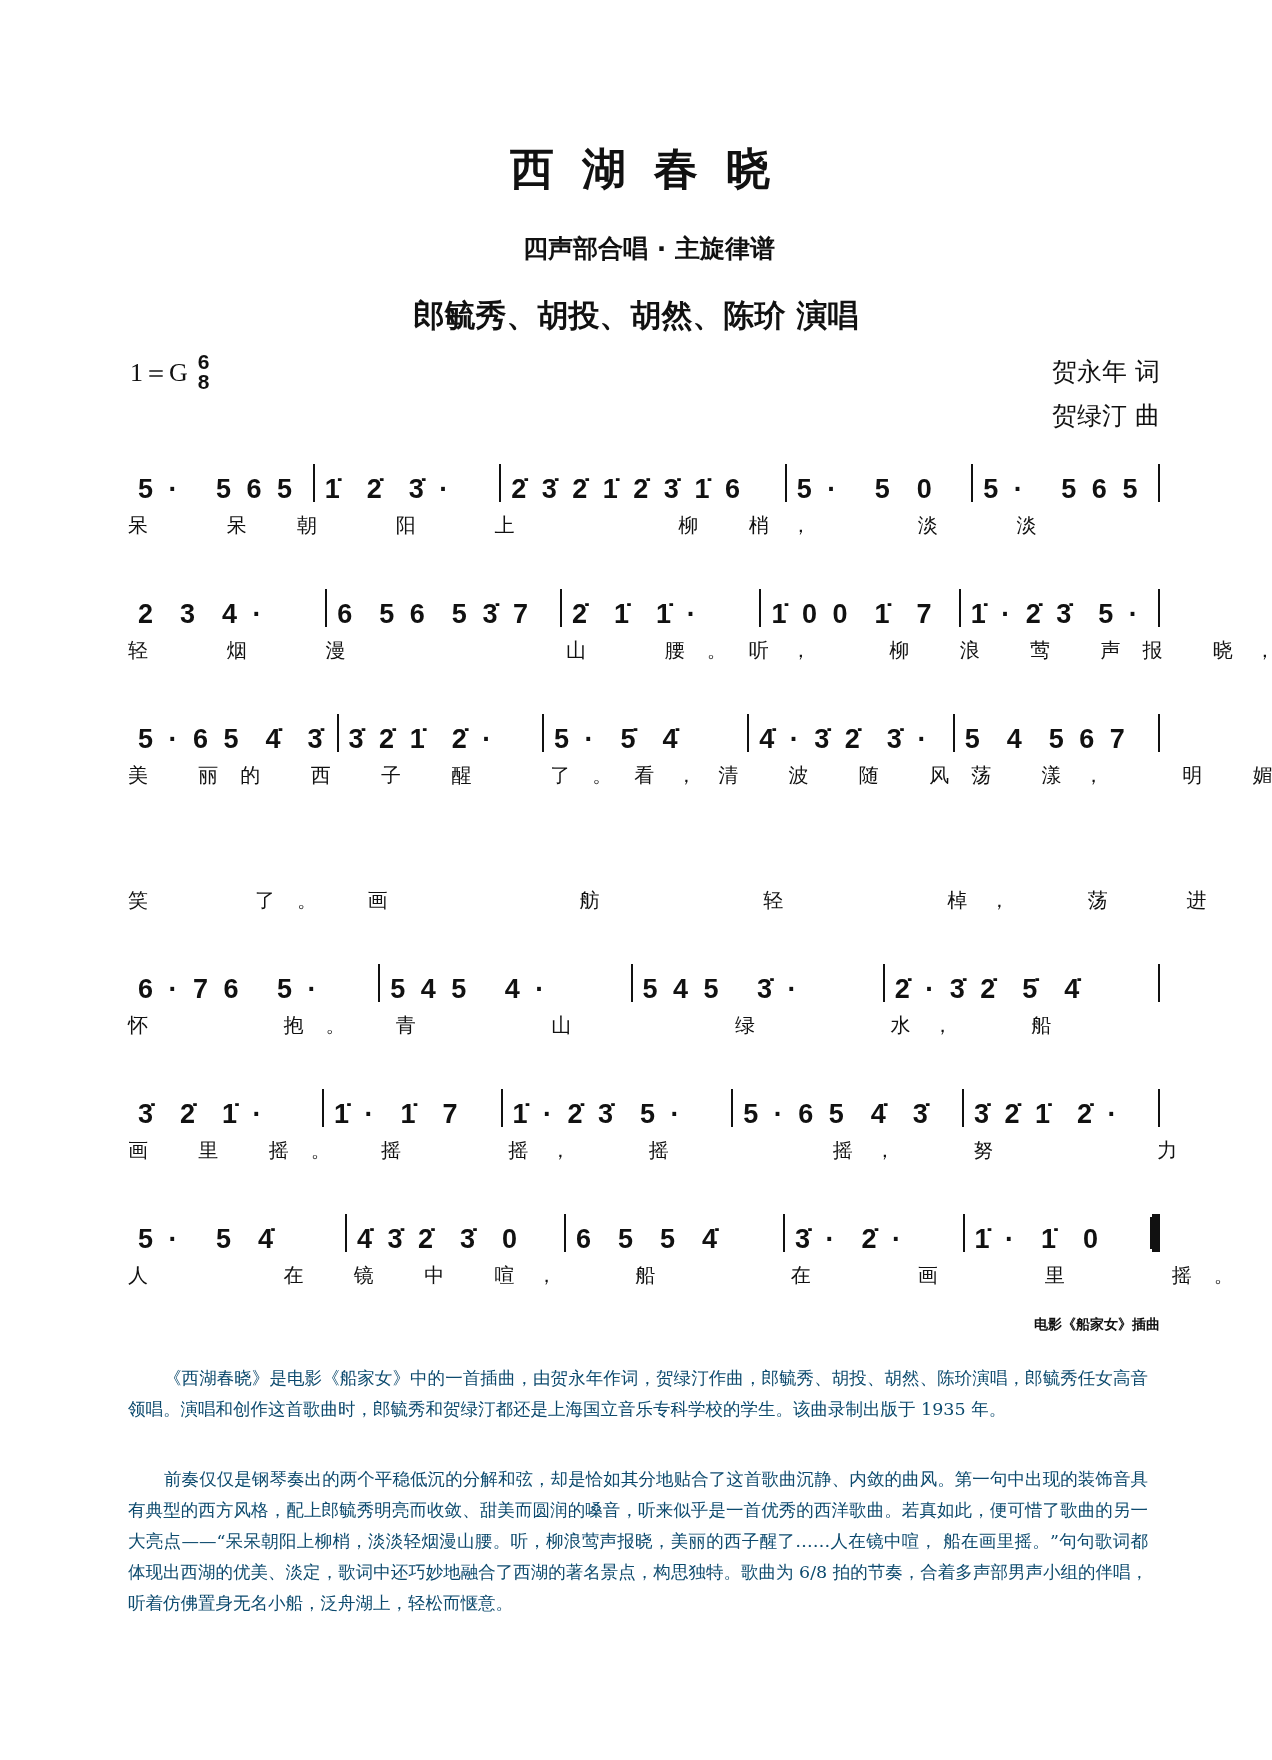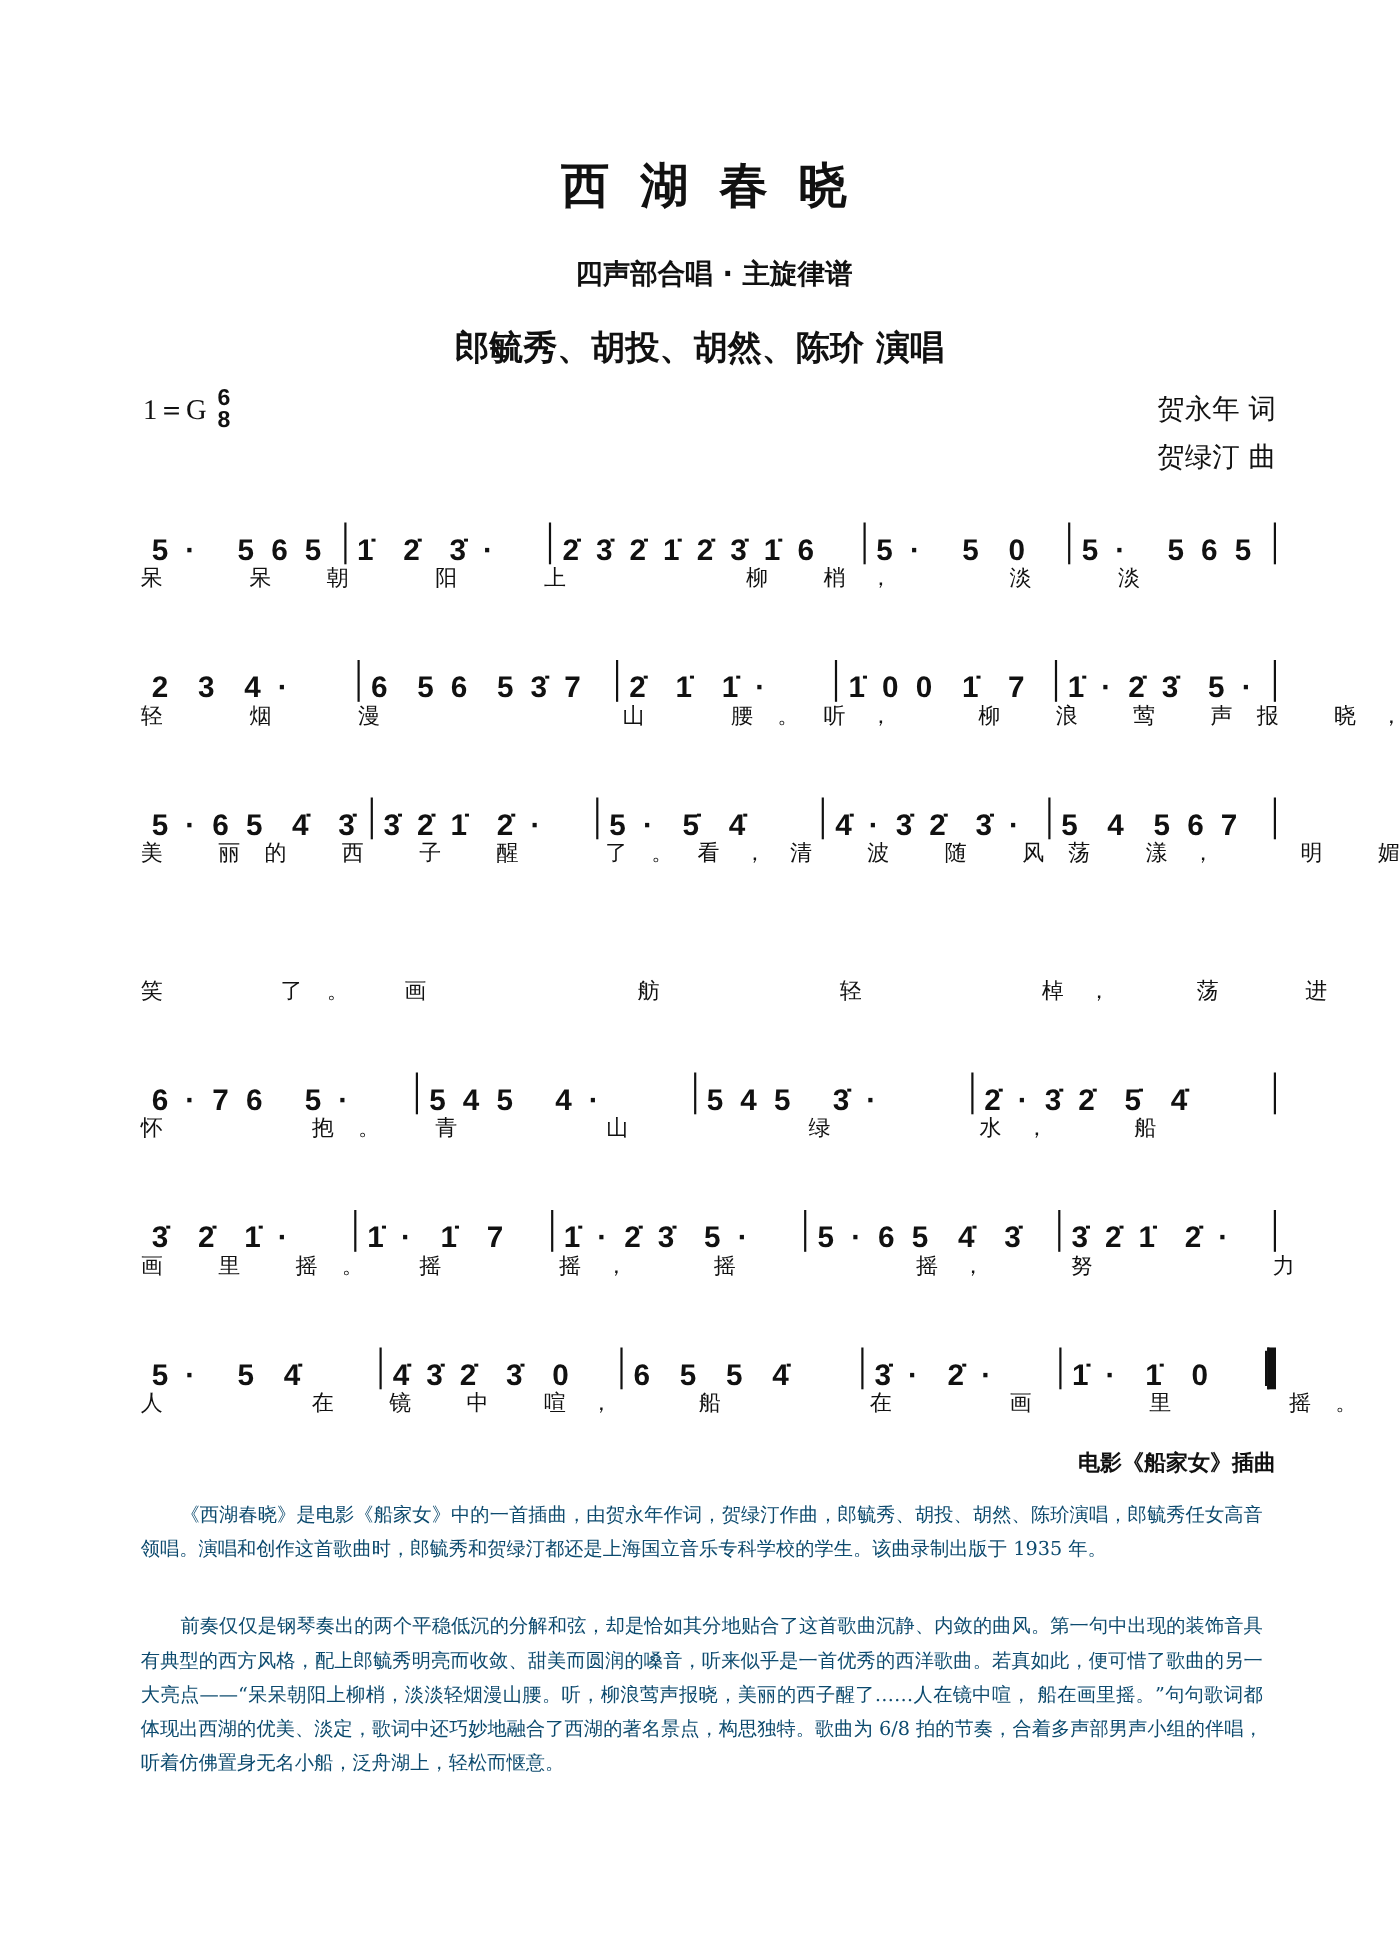--- a/index.html
+++ b/index.html
@@ -29,42 +29,42 @@
     display: inline-flex; flex-direction: column; align-items: center;
     font-family: "Liberation Sans", sans-serif; font-weight: bold; font-size: 21px; line-height: 20px;
   }
   .credits {
     position: absolute; top: 350px; right: 112px; text-align: right;
     font-family: "DejaVu Sans", sans-serif; font-size: 25px; line-height: 44px;
   }
   .score { position: absolute; top: 450px; left: 128px; width: 1032px; }
   .sys { position: relative; height: 125px; }
   .notes {
-    position: absolute; top: 15px; left: 0; width: 100%; height: 50px;
+    position: absolute; top: 4px; left: 0; width: 100%; height: 50px;
     display: flex; align-items: center;
   }
   .measure {
     flex: 1; position: relative; height: 50px; display: flex; align-items: flex-end;
     padding: 0 10px; box-sizing: border-box;
   }
   .measure .seq {
     font-family: "Liberation Sans", sans-serif; font-weight: bold; font-size: 27px;
     letter-spacing: 4px; white-space: pre; line-height: 30px;
   }
   .bar {
     width: 2px; height: 38px; background: #111; align-self: flex-end; margin-bottom: 2px;
   }
   .bar.final { width: 6px; border-left: 2px solid #111; background: #111; box-shadow: -5px 0 0 -3px #111; }
   .lyrics {
     position: absolute; top: 62px; left: 0; width: 100%;
     font-family: "DejaVu Serif", serif; font-size: 20px; letter-spacing: 22px; white-space: pre;
   }
   .footnote {
     position: absolute; top: 1316px; right: 112px;
-    font-family: "DejaVu Sans", sans-serif; font-weight: bold; font-size: 20px;
+    font-family: "DejaVu Sans", sans-serif; font-weight: bold; font-size: 14px;
   }
   .prose {
     position: absolute; left: 128px; width: 1020px;
     font-family: "DejaVu Serif", serif; font-size: 17.5px; line-height: 31px;
     text-indent: 36px; text-align: justify; color: #0c4a6e;
   }
   .p1 { top: 1345px; }
   .p2 { top: 1446px; }
 </style>
 </head>

